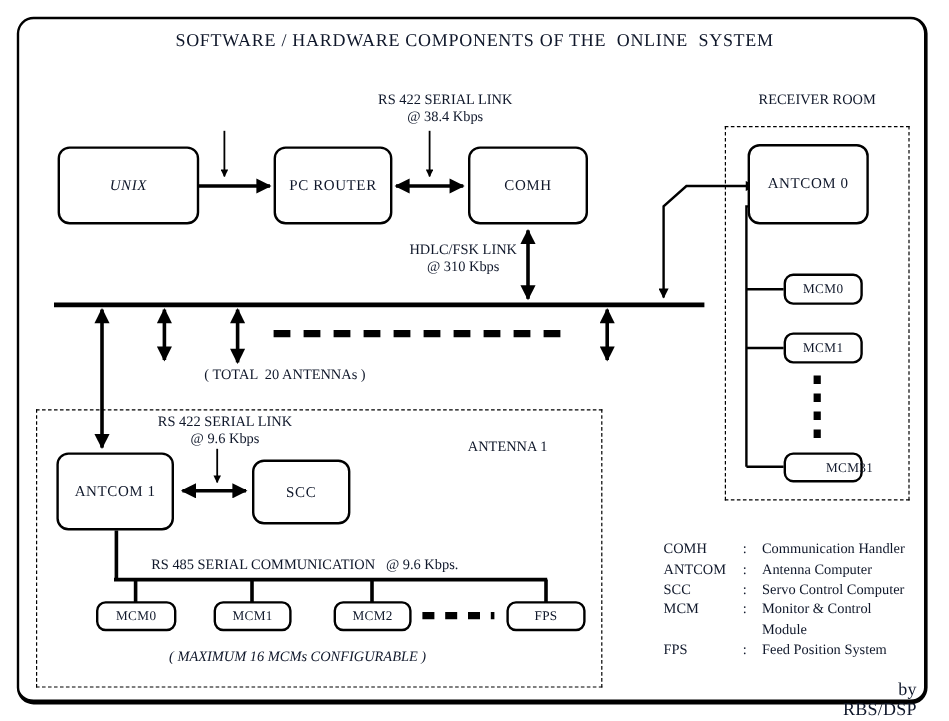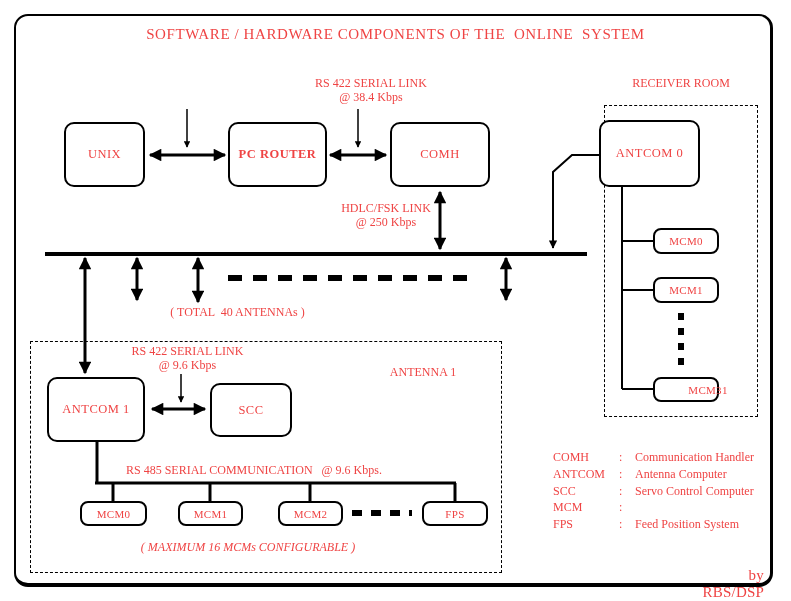--- a/index.html
+++ b/index.html
@@ -1,18 +1,18 @@
 <!DOCTYPE html>
 <html><head>
 <meta charset="utf-8">
 <style>
   html,body{margin:0;padding:0;background:#fff;}
   #stage{
     position:relative;width:791px;height:601px;background:#fff;
-    font-family:"Liberation Serif","DejaVu Serif",serif;color:#ef4444;overflow:hidden;
+    font-family:"Liberation Serif","DejaVu Serif",serif;color:#0f172a;overflow:hidden;
   }
   #frame{
     position:absolute;left:14px;top:14px;width:754px;height:567px;
     border:2px solid #000;border-right-width:3px;border-bottom-width:4px;
     border-radius:14px;
   }
   .title{
     position:absolute;left:0;top:26px;width:791px;text-align:center;
     font-size:15px;letter-spacing:.6px;white-space:pre;
   }
@@ -86,30 +86,30 @@
       <line x1="352" y1="513" x2="412" y2="513" stroke-width="6" stroke-dasharray="10 9"></line>
 
       <path d="M635 172 L622 172 L622 389" stroke-width="2"></path>
       <line x1="622" y1="241" x2="653" y2="241" stroke-width="2"></line>
       <line x1="622" y1="290" x2="653" y2="290" stroke-width="2"></line>
       <line x1="622" y1="389" x2="653" y2="389" stroke-width="2"></line>
       <line x1="681" y1="313" x2="681" y2="368" stroke-width="6" stroke-dasharray="7 8"></line>
     </g>
   </svg>
 
-  <div class="node" style="left:64px;top:122px;width:81px;height:65px;">
+  <div class="node" style="left:48px;top:122px;width:118px;height:65px;font-style:italic;">
     <span>UNIX</span>
     </div>
-  <div class="node" style="left:228px;top:122px;width:99px;height:65px;font-weight:bold;">
+  <div class="node" style="left:228px;top:122px;width:99px;height:65px;">
     <span>PC ROUTER</span>
     </div>
   <div class="node" style="left:390px;top:122px;width:100px;height:65px;">
     <span>COMH</span>
     </div>
-  <div class="node" style="left:599px;top:120px;width:101px;height:67px;">
+  <div class="node" style="left:623px;top:120px;width:101px;height:67px;">
     <span>ANTCOM 0</span>
     </div>
   <div class="node small" style="left:653px;top:228px;width:66px;height:26px;">
     <span>MCM0</span>
     </div>
   <div class="node small" style="left:653px;top:277px;width:66px;height:26px;">
     <span>MCM1</span>
     </div>
   <div class="node small" style="left:653px;top:377px;width:66px;height:25px;padding-left:44px;">
     <span>MCM31</span>
@@ -135,23 +135,23 @@
 
   <div class="lbl" style="left:308px;top:76px;width:126px;">
     <div>RS 422 SERIAL LINK</div>
     <div class="l2">@ 38.4 Kbps</div>
   </div>
   <div class="lbl" style="left:604px;top:76px;width:154px;">
     <div>RECEIVER ROOM</div>
   </div>
   <div class="lbl" style="left:335px;top:201px;width:102px;">
     <div>HDLC/FSK LINK</div>
-    <div class="l2">@ 250 Kbps</div>
+    <div class="l2">@ 310 Kbps</div>
   </div>
-  <div class="lbl pre" style="left:155px;top:305px;width:165px;">( TOTAL  40 ANTENNAs )</div>
+  <div class="lbl pre" style="left:155px;top:305px;width:165px;">( TOTAL  20 ANTENNAs )</div>
   <div class="lbl" style="left:125px;top:344px;width:125px;">
     <div>RS 422 SERIAL LINK</div>
     <div class="l2">@ 9.6 Kbps</div>
   </div>
   <div class="lbl" style="left:383px;top:365px;width:80px;">ANTENNA 1</div>
   <div class="lbl pre" style="left:126px;top:463px;width:280px;text-align:left;">RS 485 SERIAL COMMUNICATION   @ 9.6 Kbps.</div>
   <div class="lbl" style="left:128px;top:540px;width:240px;font-style:italic;">( MAXIMUM 16 MCMs CONFIGURABLE )</div>
 
   <div class="legend">
     <div class="legend-row">
@@ -165,20 +165,21 @@
       <span>Antenna Computer</span>
     </div>
     <div class="legend-row">
       <span>SCC</span>
       <span>:</span>
       <span>Servo Control Computer</span>
     </div>
     <div class="legend-row">
       <span>MCM</span>
       <span>:</span>
+      <span>Monitor &amp; Control Module</span>
     </div>
     <div class="legend-row">
       <span>FPS</span>
       <span>:</span>
       <span>Feed Position System</span>
     </div>
   </div>
 
   <div class="credit">by RBS/DSP</div>
 

